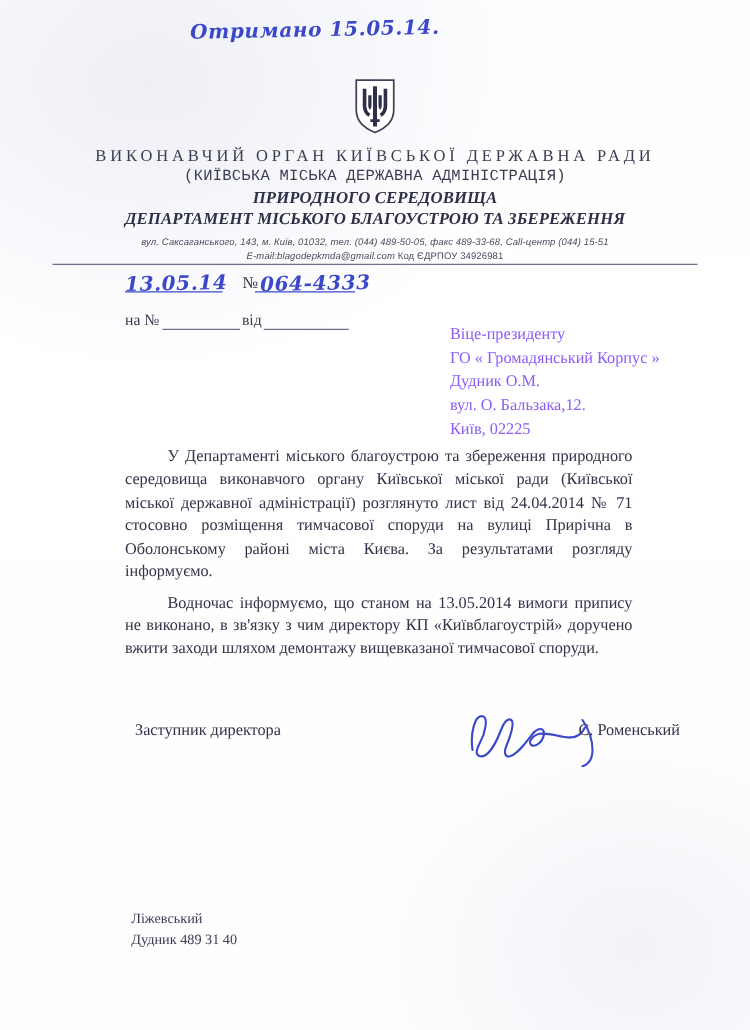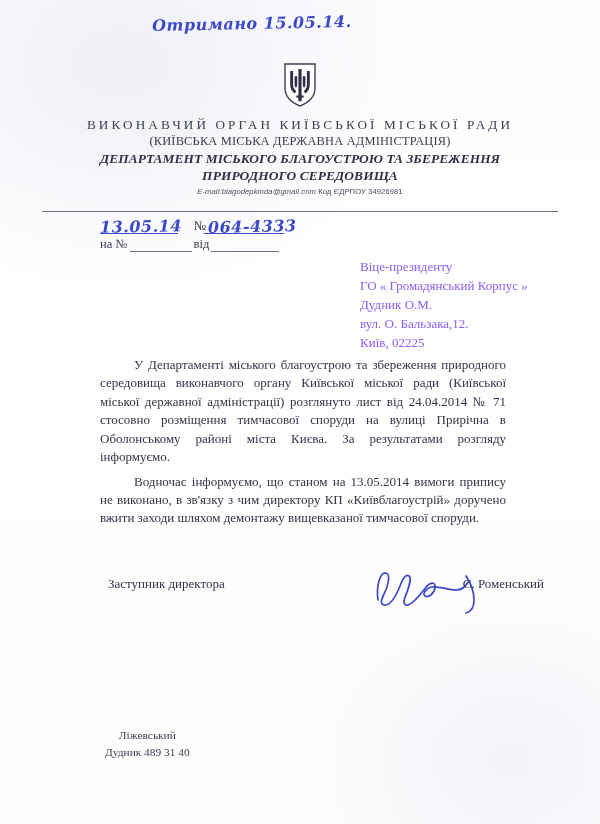--- a/index.html
+++ b/index.html
@@ -70,20 +70,21 @@
     font-size: 13.2px;
     letter-spacing: 3.1px;
     color: #3b3b52;
     white-space: nowrap;
   }
   .org-line2 {
     font-size: 12.4px;
     letter-spacing: 0.2px;
     color: #3b3b52;
     margin-top: 1px;
+    font-family: Liberation Mono, monospace;
   }
   .dept {
     font-size: 13.4px;
     font-weight: bold;
     font-style: italic;
     color: #2f2f47;
     margin-top: 2px;
     line-height: 1.25;
     letter-spacing: 0.1px;
   }
@@ -147,21 +148,21 @@
     width: 78px; height: 1px;
     background: #3b49c8;
   }
   .ul-b {
     position: absolute;
     left: 104px; top: 20px;
     width: 80px; height: 1px;
     background: #3b49c8;
   }
   .ref-row2 {
-    margin-top: 2px;
+    margin-top: 14px;
     font-size: 12.6px;
     color: #3b3b52;
     display: flex;
     align-items: flex-end;
     white-space: nowrap;
   }
   .blank-line {
     display: inline-block;
     border-bottom: 1px solid #6f6f86;
     height: 11px;
@@ -220,21 +221,20 @@
   }
 
   
   .footer {
     position: absolute;
     left: 105px;
     top: 727px;
     font-size: 11.4px;
     line-height: 1.45;
     color: #3c3c52;
-    text-align: center;
   }
 </style>
 </head>
 <body>
 
 <div class="page">
 
   <div class="hand hw-received">Отримано 15.05.14.</div>
 
   <div class="emblem">
@@ -247,26 +247,27 @@
           <path d="M26.8 9 h-2.9 v13.5 q0 4.4-3.1 6.4 l1.3 2.5 q4.7-2.7 4.7-8.9 Z"></path>
           <path d="M11.6 14.2 h2.6 v8.2 q0 2.2-1.3 3.4 -1.3-1.2-1.3-3.4 Z"></path>
           <path d="M22.4 14.2 h-2.6 v8.2 q0 2.2 1.3 3.4 1.3-1.2 1.3-3.4 Z"></path>
           <path d="M13.3 33.4 h7.4 v2.2 h-2.1 v3.6 h-3.2 v-3.6 h-2.1 Z"></path>
         </g>
       </svg>
     </span>
   </div>
 
   <div class="header">
-    <div class="org-line1">ВИКОНАВЧИЙ ОРГАН КИЇВСЬКОЇ МІСЬКОЇ РАДИ</div>
+    <div class="org-line1">ВИКОНАВЧИЙ ОРГАН КИЇВСЬКОЇ ДЕРЖАВНА РАДИ</div>
     <div class="org-line2">(КИЇВСЬКА МІСЬКА ДЕРЖАВНА АДМІНІСТРАЦІЯ)</div>
     <div class="dept">
+      <div>ПРИРОДНОГО СЕРЕДОВИЩА</div>
       <div>ДЕПАРТАМЕНТ МІСЬКОГО БЛАГОУСТРОЮ ТА ЗБЕРЕЖЕННЯ</div>
-      <div>ПРИРОДНОГО СЕРЕДОВИЩА</div>
     </div>
+    <div class="contact">вул. Саксаганського, 143, м. Київ, 01032, тел. (044) 489-50-05, факс 489-33-68, Call-центр (044) 15-51</div>
     <div class="email">
       <span>E-mail:</span><span>blagodepkmda@gmail.com</span>
       <span class="kod">Код ЄДРПОУ 34926981</span>
     </div>
   </div>
 
   <div class="rule"></div>
 
   <div class="refblock">
     <div class="ref-row1">

